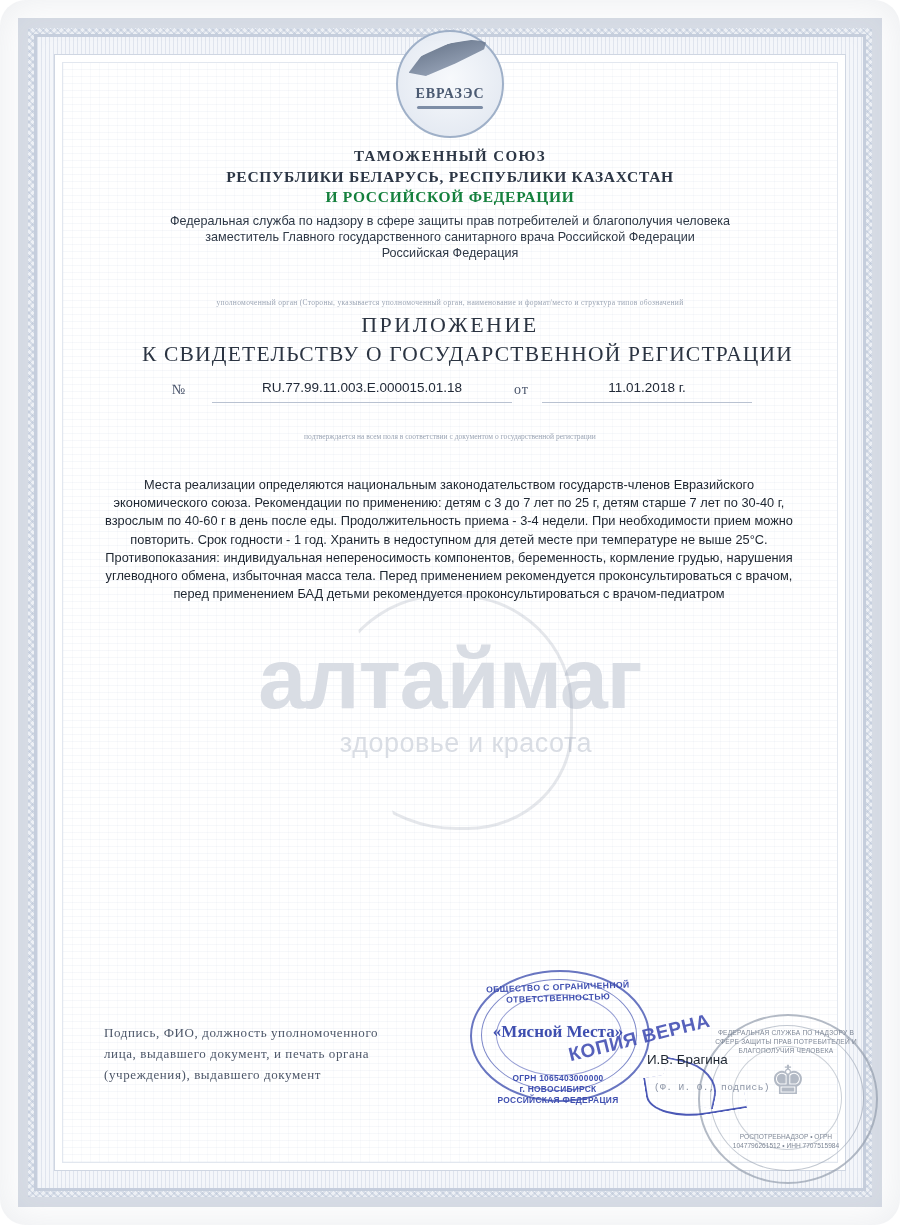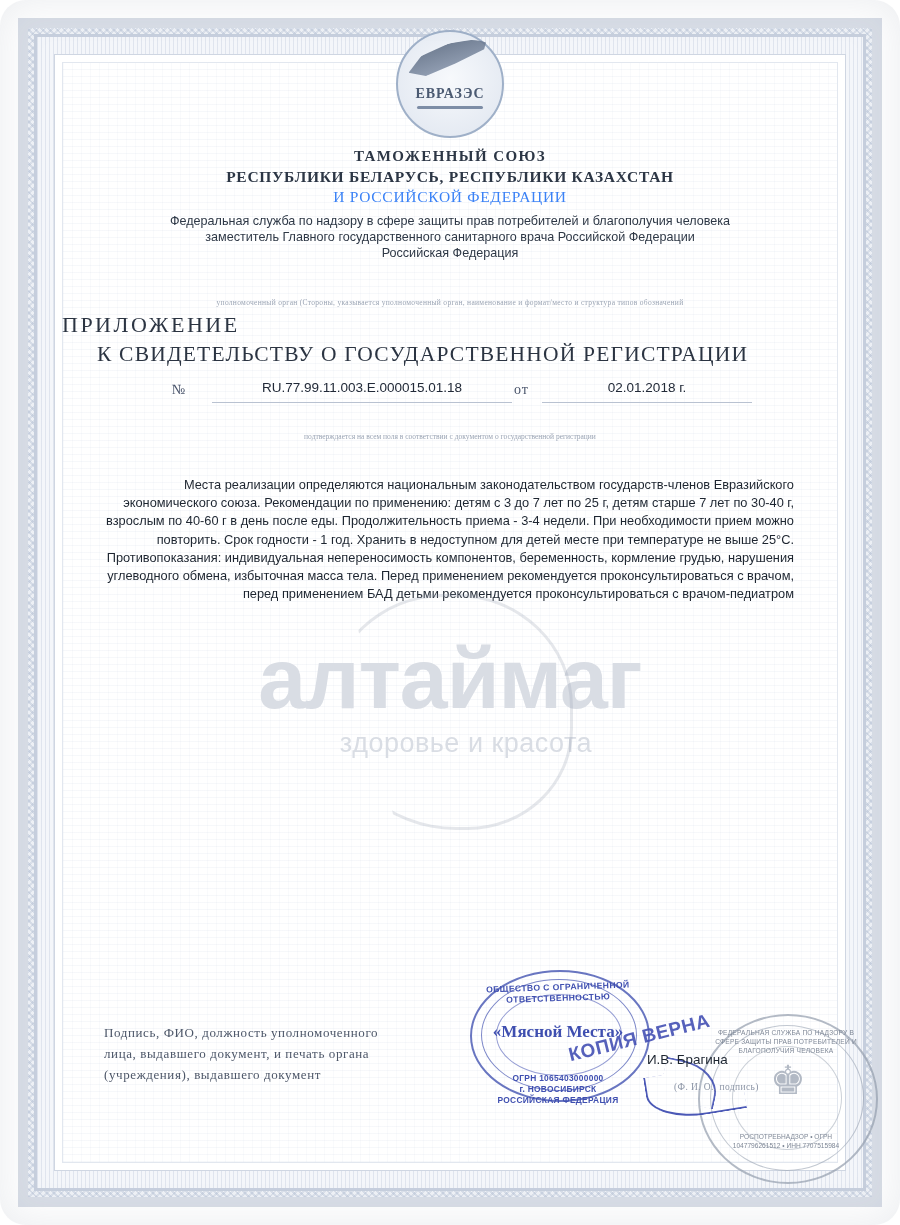--- a/index.html
+++ b/index.html
@@ -141,23 +141,23 @@
     font-family: "Liberation Serif", serif;
     font-size: 15.5px;
     font-weight: bold;
     letter-spacing: 0.7px;
     color: #2c3645;
     margin-top: 3px;
   }
   .ts-line3 {
     font-family: "Liberation Serif", serif;
     font-size: 15.5px;
-    font-weight: normal;
+    font-weight: bold;
     letter-spacing: 0.7px;
-    color: #3b82f6;
+    color: #15803d;
     margin-top: 2px;
   }
   .org-line {
     font-family: "Liberation Sans", sans-serif;
     font-size: 12.6px;
     color: #2e3846;
     margin-top: 7px;
     line-height: 16px;
   }
   .fine-note {
@@ -168,20 +168,21 @@
     font-family: "Liberation Serif", serif;
     font-size: 7.5px;
     color: #9aa4b4;
     letter-spacing: .3px;
   }
 
   .title-block {
     position: absolute;
     left: 0; right: 0;
     top: 250px;
+    text-align: center;
   }
   .title-1 {
     font-family: "Liberation Serif", serif;
     font-size: 22px;
     letter-spacing: 2.5px;
     color: #2b3442;
   }
   .title-2 {
     font-family: "Liberation Serif", serif;
     font-size: 21.5px;
@@ -259,21 +260,21 @@
   }
   .body-text {
     position: absolute;
     left: 42px;
     top: 414px;
     width: 690px;
     font-family: "Liberation Sans", sans-serif;
     font-size: 12.8px;
     line-height: 18.2px;
     color: #1d2530;
-    text-align: right;
+    text-align: center;
   }
 
   
   .watermark {
     position: absolute;
     left: 0; right: 0;
     top: 570px;
     text-align: center;
     pointer-events: none;
   }
@@ -320,23 +321,23 @@
   .sign-name {
     position: absolute;
     left: 585px;
     top: 990px;
     font-family: "Liberation Sans", sans-serif;
     font-size: 13.4px;
     color: #1d2530;
   }
   .sign-fio {
     position: absolute;
-    left: 580px;
+    left: 560px;
     top: 1020px;
-    font-family: Liberation Serif, serif;
+    font-family: Liberation Mono, monospace;
     font-size: 9.5px;
     color: #8b94a5;
     letter-spacing: .4px;
     padding-left: 32px;
   }
 
   
   .stamp-blue {
     position: absolute;
     left: 408px;
@@ -545,21 +546,21 @@
     <div class="title-block">
       <div class="title-1">ПРИЛОЖЕНИЕ</div>
       <div class="title-2">К СВИДЕТЕЛЬСТВУ О ГОСУДАРСТВЕННОЙ РЕГИСТРАЦИИ</div>
     </div>
 
     <div class="numline">
       <span class="lbl-no">№</span>
       <span class="val-no">RU.77.99.11.003.Е.000015.01.18</span>
       <span class="num-underline" style="left:150px; width:300px;"></span>
       <span class="lbl-ot">от</span>
-      <span class="val-date">02.01.2018 г.</span>
+      <span class="val-date">11.01.2018 г.</span>
       <span class="num-underline" style="left:480px; width:210px;"></span>
     </div>
 
     <div class="fine-note2">подтверждается на всем поля в соответствии с документом о государственной регистрации</div>
 
     <div class="body-text">Места реализации определяются национальным законодательством государств-членов Евразийского экономического союза. Рекомендации по применению: детям с 3 до 7 лет по 25 г, детям старше 7 лет по 30-40 г, взрослым по 40-60 г в день после еды. Продолжительность приема - 3-4 недели. При необходимости прием можно повторить. Срок годности - 1 год. Хранить в недоступном для детей месте при температуре не выше 25°С. Противопоказания: индивидуальная непереносимость компонентов, беременность, кормление грудью, нарушения углеводного обмена, избыточная масса тела. Перед применением рекомендуется проконсультироваться с врачом, перед применением БАД детьми рекомендуется проконсультироваться с врачом-педиатром</div>
 
     <div class="watermark">
       <div class="wm-swirl"></div>
       <div class="wm-main">алтаймаг</div>

